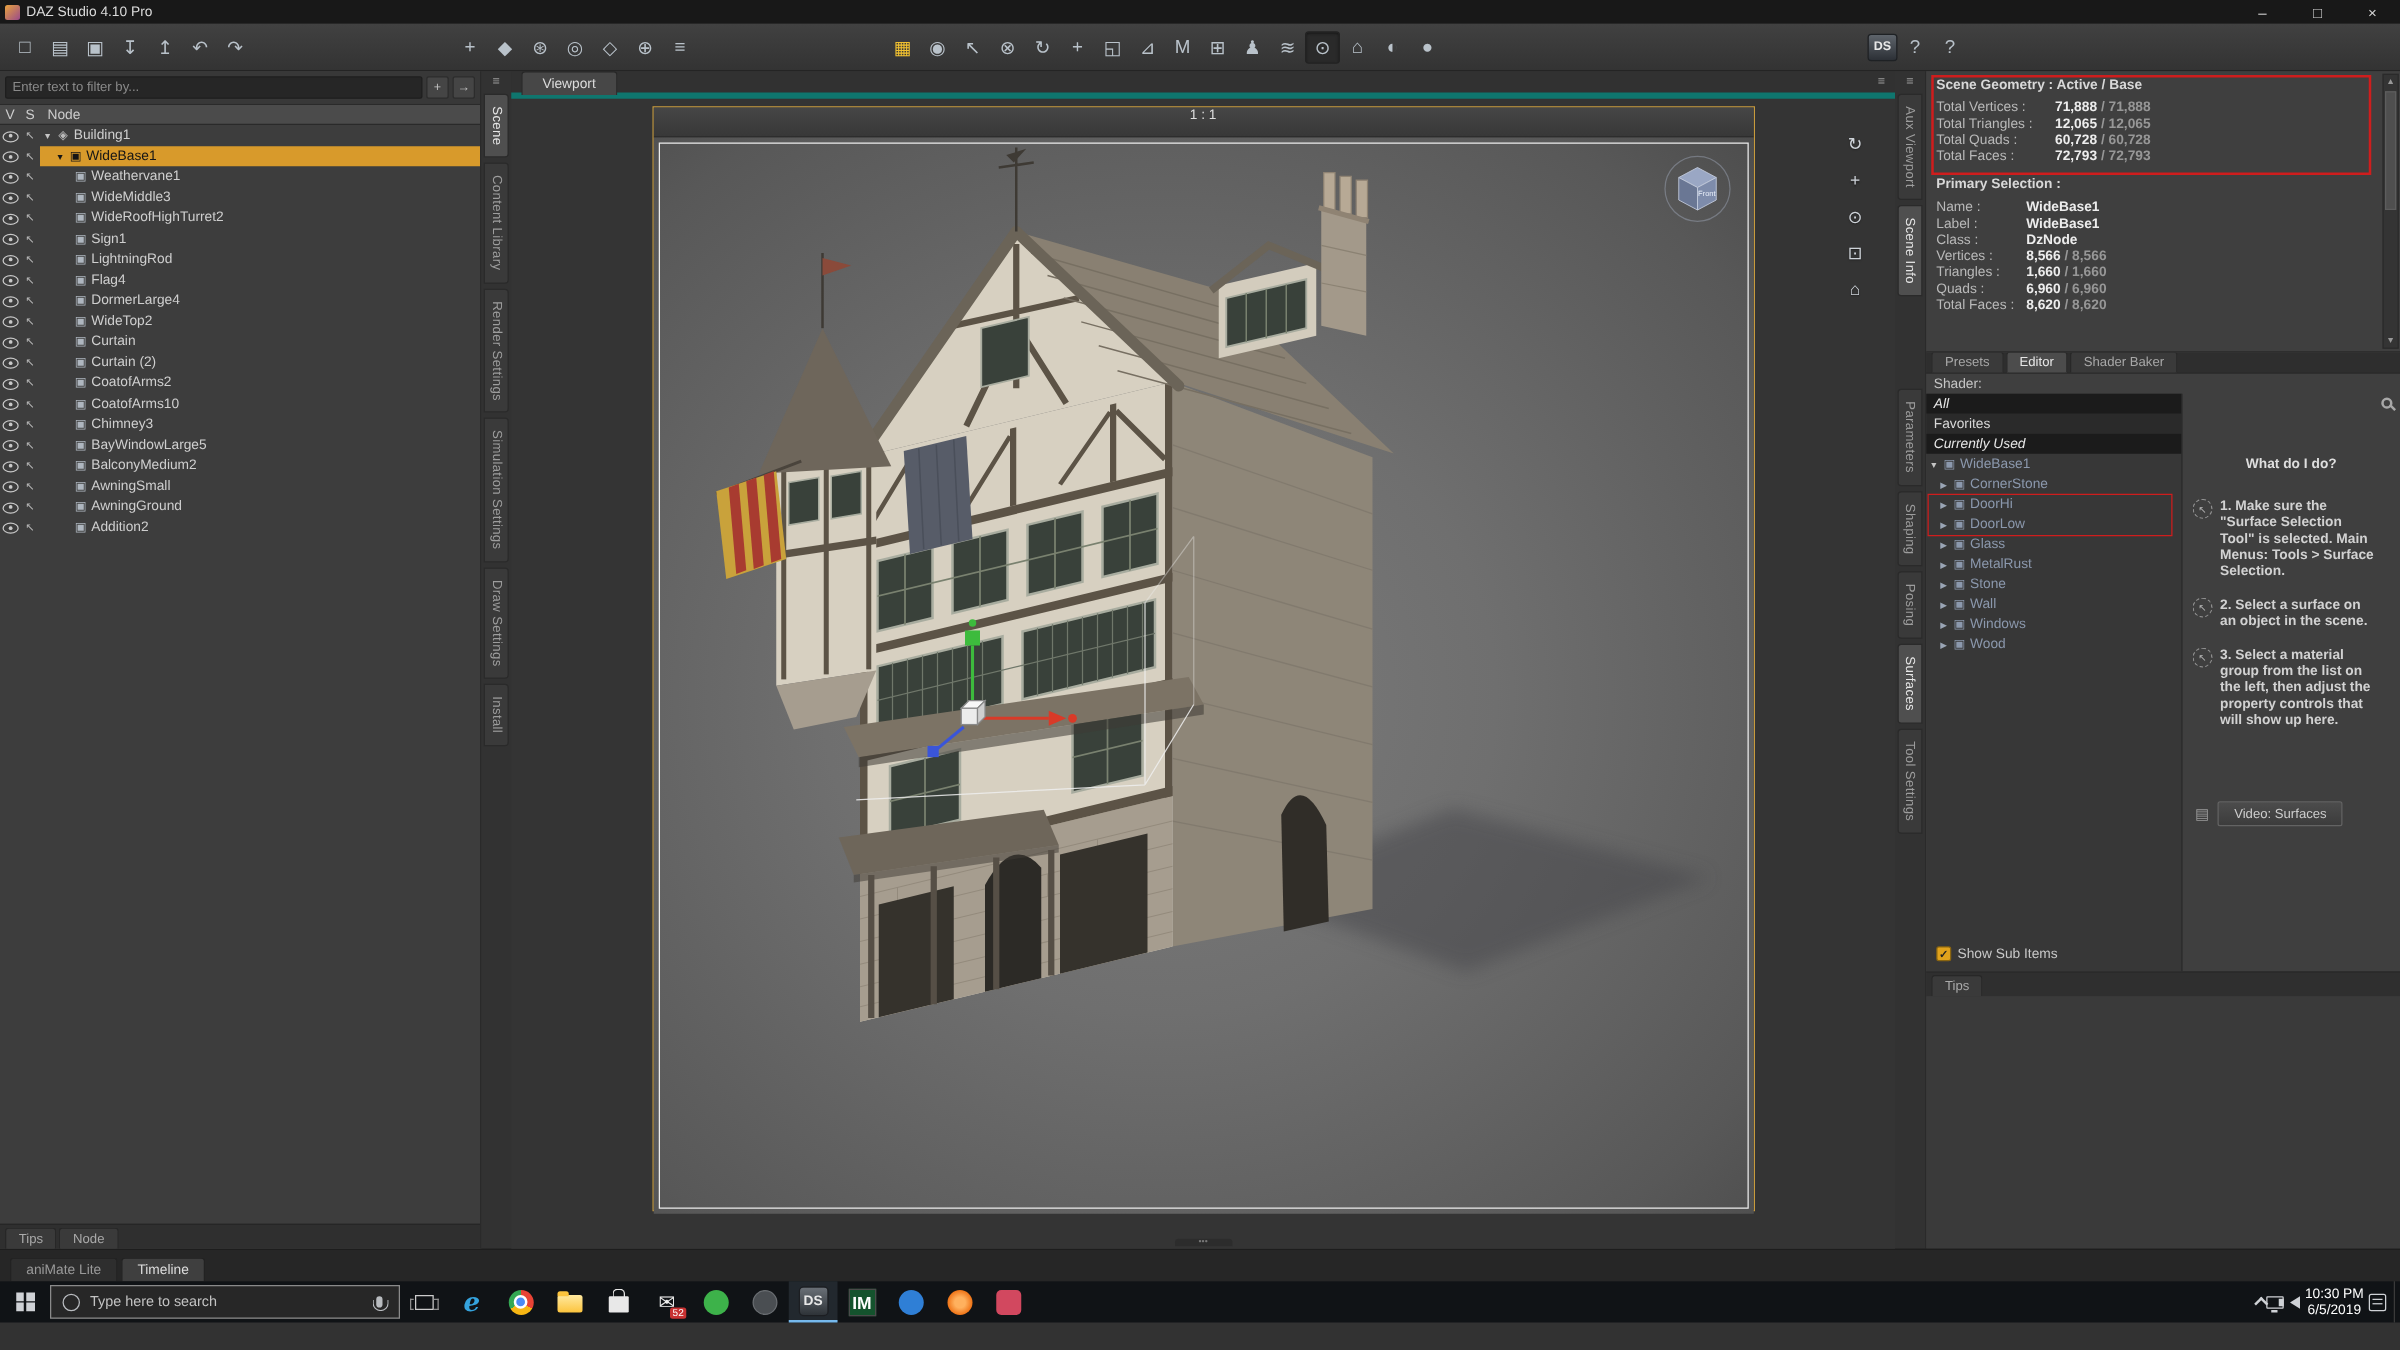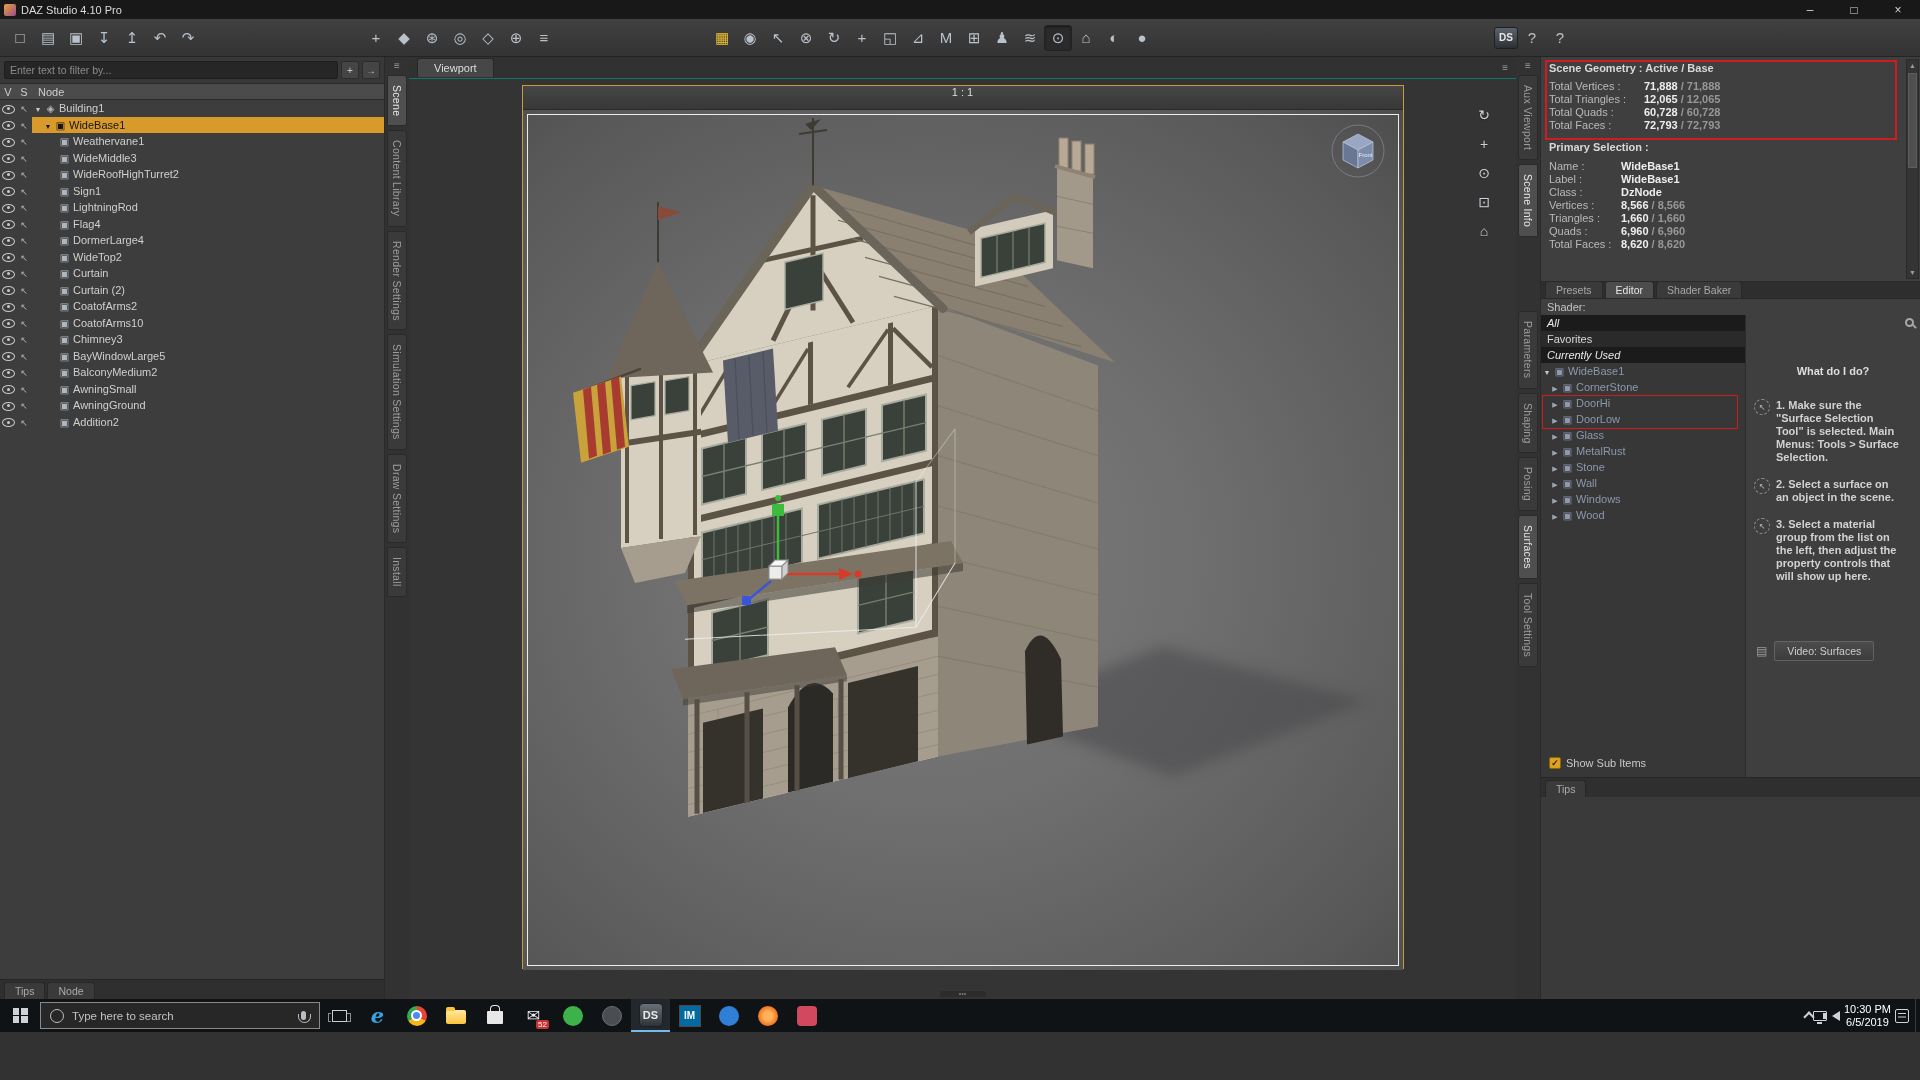--- a/index.html
+++ b/index.html
@@ -65,21 +65,21 @@
   
   .vstrip{width:24px;background:#323232;display:flex;flex-direction:column;align-items:center;padding-top:2px;flex:0 0 auto;}
   .pmenu{color:#9a9a9a;font-size:10px;height:14px;line-height:14px;}
   .vtab{writing-mode:vertical-rl;padding:9px 3px;background:#3a3a3a;color:#9d9d9d;border:1px solid #2a2a2a;border-radius:0 3px 3px 0;margin:2px 0;font-size:10.5px;letter-spacing:.3px;white-space:nowrap;}
   .vstrip.rside .vtab{border-radius:3px 0 0 3px;}
   .vtab.active{background:#4f4f4f;color:#e6e6e6;}
   .vgap{height:70px;}
 
   
   .center{flex:1;display:flex;flex-direction:column;position:relative;background:#343434;}
-  .ctabbar{height:22px;background:#313131;border-bottom:1px solid #0f766e;display:flex;align-items:center;padding:0 8px;}
+  .ctabbar{height:22px;background:#313131;border-bottom:5px solid #0f766e;display:flex;align-items:flex-start;padding:0 8px;}
   .ctab{padding:3px 16px;background:#474747;border:1px solid #272727;border-bottom:none;border-radius:3px 3px 0 0;color:#ddd;}
   .ctabbar .pmenu{margin-left:auto;align-self:center;}
   .vpwrap{flex:1;display:flex;justify-content:center;padding-top:6px;}
   .viewport{width:882px;height:884px;border:1px solid #c89b3c;background:#3a3a3a;display:flex;flex-direction:column;}
   .vphead{height:24px;background:linear-gradient(#464646,#383838);border-bottom:1px solid #2a2a2a;display:flex;align-items:center;padding:0 8px;gap:8px;flex-direction:column;}
   .vph-ratio{color:#ddd;}
   .vph-sp{flex:1;}
   .vph-ic{color:#b9c2ca;font-size:12px;}
   .viewsel{height:18px;background:#2a2a2a;border:1px solid #1f1f1f;border-radius:2px;display:flex;align-items:center;gap:6px;padding:0 7px;color:#cfcfcf;}
   .viewsel .grid{font-size:11px;color:#9fb0c4;}
@@ -170,21 +170,21 @@
   .ic-store::before{content:"";position:absolute;top:-6px;left:3.5px;width:8px;height:6px;border:1.5px solid #e8e8e8;border-bottom:none;border-radius:4px 4px 0 0;}
   .ic-mail{font-size:16px;color:#eee;}
   .appbadge{position:absolute;right:4px;bottom:3px;background:#c83232;color:#fff;font-size:8px;line-height:9px;padding:0 2px;border-radius:2px;}
   .disc{width:20px;height:20px;border-radius:50%;}
   .d-green{background:#3db24a;}
   .d-dark{background:#4a4e52;border:1px solid #6a6e72;}
   .d-blue{background:#2f7fd6;}
   .d-orange{background:radial-gradient(circle at 50% 50%,#ffb15e 30%,#ef7417 70%);}
   .sq-red{width:20px;height:20px;border-radius:4px;background:#d2485f;}
   .ic-ds{width:24px;height:24px;border-radius:4px;background:linear-gradient(#6a7077,#2e3338);border:1px solid #1c1e22;color:#e8e8e8;font-weight:bold;font-size:11px;display:flex;align-items:center;justify-content:center;}
-  .ic-im{width:22px;height:22px;background:#0369a1;border:1px solid #4a4a4a;color:#fff;font-size:10px;font-weight:bold;display:flex;align-items:center;justify-content:center;}
+  .ic-im{width:22px;height:22px;background:#14532d;border:1px solid #4a4a4a;color:#fff;font-size:14px;font-weight:bold;display:flex;align-items:center;justify-content:center;}
   .traysp{flex:1;}
   .tray{display:flex;align-items:center;gap:0;padding-right:6px;}
   .chev{width:8px;height:8px;border-left:2px solid #cfd2d6;border-top:2px solid #cfd2d6;transform:rotate(45deg);margin-top:3px;}
   .net{width:14px;height:10px;border:1.5px solid #cfd2d6;border-radius:1px;position:relative;}
   .net::after{content:"";position:absolute;left:3px;bottom:-4px;width:5px;height:2px;background:#cfd2d6;}
   .vol{width:0;height:0;border:5px solid transparent;border-right:8px solid #cfd2d6;position:relative;}
   .vol::before{content:"";position:absolute;left:-9px;top:-3px;width:4px;height:6px;background:#cfd2d6;}
   .clock{text-align:center;color:#fff;font-size:11px;line-height:13px;padding:0 4px;}
   .ac{width:14px;height:14px;border:1.5px solid #cfd2d6;border-radius:2px;position:relative;}
   .ac::after{content:"";position:absolute;left:2px;top:3px;right:2px;height:1.5px;background:#cfd2d6;box-shadow:0 3.5px 0 #cfd2d6;}
@@ -790,20 +790,24 @@
         </div>
       </div>
 
       <div class="rp-tipsrow">
         <span class="btab">Tips</span>
       </div>
       <div class="rp-fill"></div>
     </div>
   </div>
 
+  <div class="timelinestrip">
+    <span class="ttab">aniMate Lite</span>
+    <span class="ttab active">Timeline</span>
+  </div>
 
   <div class="taskbar">
     <div class="startbtn">
         <span class="win">
           <i></i>
           <i></i>
           <i></i>
           <i></i>
         </span>
       </div>

